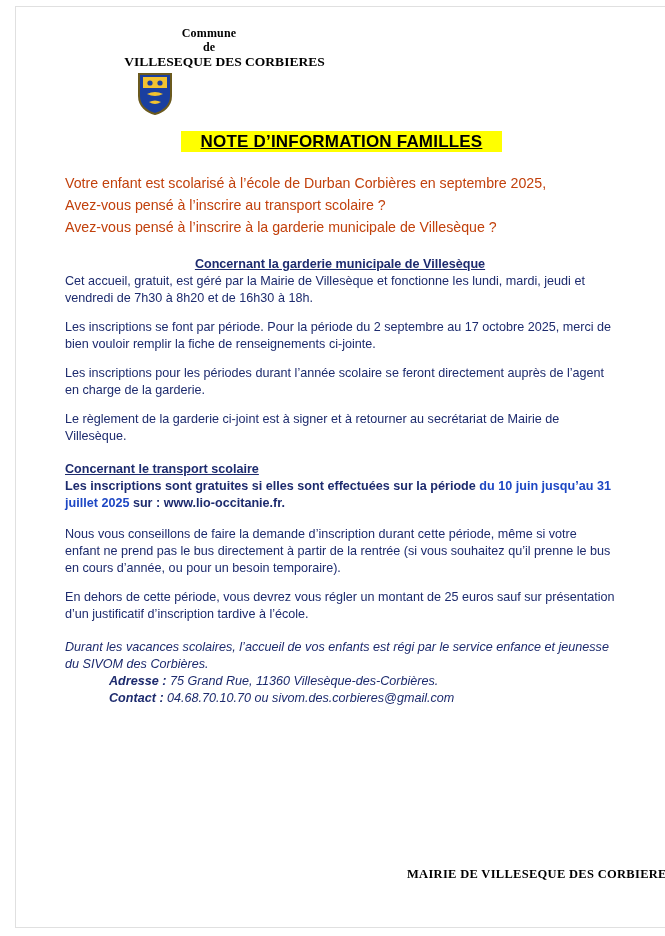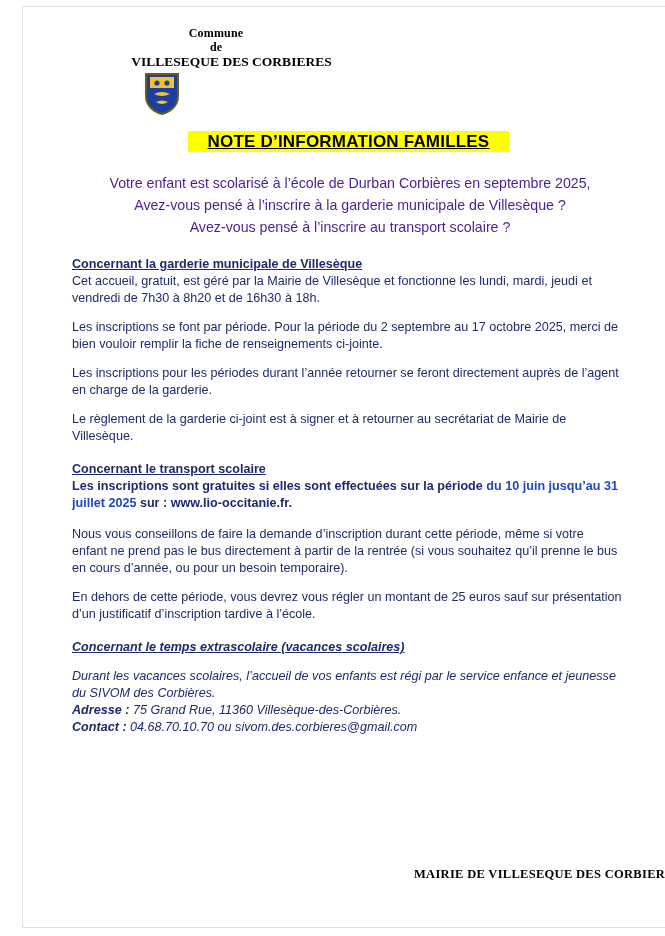--- a/index.html
+++ b/index.html
@@ -20,21 +20,21 @@
     left: 6px;
     top: 6px;
     width: 651px;
     height: 922px;
     border: 1px solid #e0e0e0;
     box-sizing: border-box;
     pointer-events: none;
   }
   .page {
     position: absolute;
-    left: 16px;
+    left: 9px;
     top: 0;
     width: 554px;
     height: 936px;
     padding: 0;
     box-sizing: border-box;
   }
 
   
   .letterhead {
     position: absolute;
@@ -88,22 +88,22 @@
     text-decoration: underline;
     padding: 1px 20px;
   }
 
   
   .intro {
     position: absolute;
     left: 56px;
     top: 172px;
     width: 556px;
-    text-align: center;
-    color: #4c1d95;
+    text-align: left;
+    color: #c2410c;
     font-size: 14.2px;
     line-height: 22px;
   }
 
   
   .body-col {
     position: absolute;
     left: 56px;
     top: 256px;
     width: 550px;
@@ -118,31 +118,31 @@
     font-weight: bold;
     text-decoration: underline;
     margin: 0 0 0 0;
   }
   .sec-head-italic {
     font-weight: bold;
     font-style: italic;
     text-decoration: underline;
     margin: 0;
   }
-  .nomargin { margin-bottom: 0 !important; }
+  .nomargin { margin-bottom: 0 !important; text-align: center; }
   .gap-before { margin-top: 16px; }
   .b { font-weight: bold; }
   .blue-strong { color: #1d47c4; font-weight: bold; }
 
   .transport-block p { margin: 0; }
 
   .extrascolaire {
     font-style: italic;
   }
-  .extrascolaire .lbl { font-weight: bold; font-style: italic; }
+  .extrascolaire .lbl { font-weight: bold; font-style: italic; margin-left: 44px; }
 
   
   .footer {
     position: absolute;
     left: 0;
     top: 866px;
     width: 665px;
     text-align: right;
     font-family: "Liberation Serif", serif;
   }
@@ -180,42 +180,41 @@
       <path d="M12 30 Q18 27 24 30 Q18 34 12 30 Z" fill="#f2c230"></path>
     </svg>
   </div>
 
   <div class="doc-title">
     <span class="hl">NOTE D’INFORMATION FAMILLES</span>
   </div>
 
   <div class="intro">
     <div>Votre enfant est scolarisé à l’école de Durban Corbières en septembre 2025,</div>
+    <div>Avez-vous pensé à l’inscrire au transport scolaire ?</div>
     <div>Avez-vous pensé à l’inscrire à la garderie municipale de Villesèque ?</div>
-    <div>Avez-vous pensé à l’inscrire au transport scolaire ?</div>
   </div>
 
   <div class="body-col">
 
     <p class="sec-head nomargin">Concernant la garderie municipale de Villesèque</p>
     <p>Cet accueil, gratuit, est géré par la Mairie de Villesèque et fonctionne les lundi, mardi, jeudi et vendredi de 7h30 à 8h20 et de 16h30 à 18h.</p>
     <p>Les inscriptions se font par période. Pour la période du 2 septembre au 17 octobre 2025, merci de bien vouloir remplir la fiche de renseignements ci-jointe.</p>
-    <p>Les inscriptions pour les périodes durant l’année retourner se feront directement auprès de l’agent en charge de la garderie.</p>
+    <p>Les inscriptions pour les périodes durant l’année scolaire se feront directement auprès de l’agent en charge de la garderie.</p>
     <p>Le règlement de la garderie ci-joint est à signer et à retourner au secrétariat de Mairie de Villesèque.</p>
 
     <div class="transport-block gap-before">
       <p class="sec-head">Concernant le transport scolaire</p>
       <p class="b"><span>Les inscriptions sont gratuites si elles sont effectuées sur la période </span><span class="blue-strong">du 10 juin jusqu’au 31 juillet 2025</span><span> sur : www.lio-occitanie.fr.</span></p>
     </div>
 
     <p style="margin-top:14px">Nous vous conseillons de faire la demande d’inscription durant cette période, même si votre enfant ne prend pas le bus directement à partir de la rentrée (si vous souhaitez qu’il prenne le bus en cours d’année, ou pour un besoin temporaire).</p>
     <p>En dehors de cette période, vous devrez vous régler un montant de 25 euros sauf sur présentation d’un justificatif d’inscription tardive à l’école.</p>
 
     <div class="gap-before">
-      <p class="sec-head-italic">Concernant le temps extrascolaire (vacances scolaires)</p>
       <p class="extrascolaire" style="margin:0">Durant les vacances scolaires, l’accueil de vos enfants est régi par le service enfance et jeunesse du SIVOM des Corbières.</p>
       <p class="extrascolaire" style="margin:0"><span class="lbl">Adresse :</span><span> 75 Grand Rue, 11360 Villesèque-des-Corbières.</span></p>
       <p class="extrascolaire" style="margin:0"><span class="lbl">Contact :</span><span> 04.68.70.10.70 ou sivom.des.corbieres@gmail.com</span></p>
     </div>
 
   </div>
 
   <div class="footer">
     <div class="f1">MAIRIE DE VILLESEQUE DES CORBIERES</div>
   </div>

